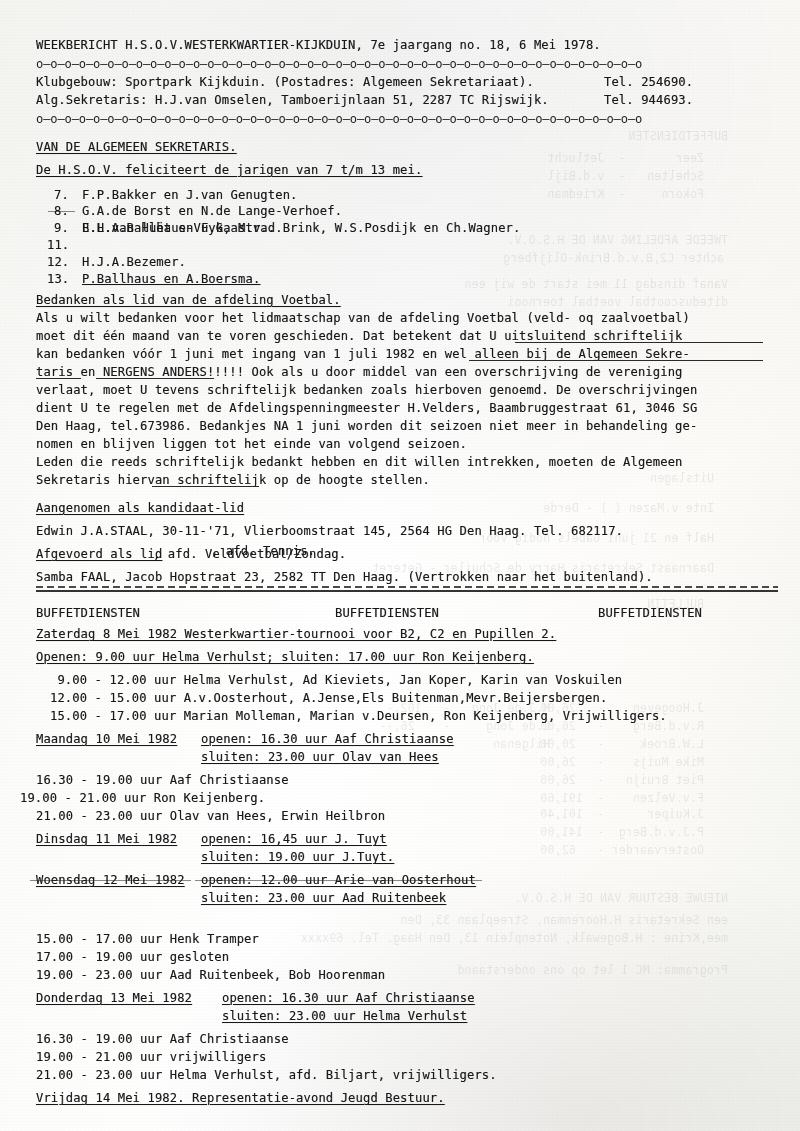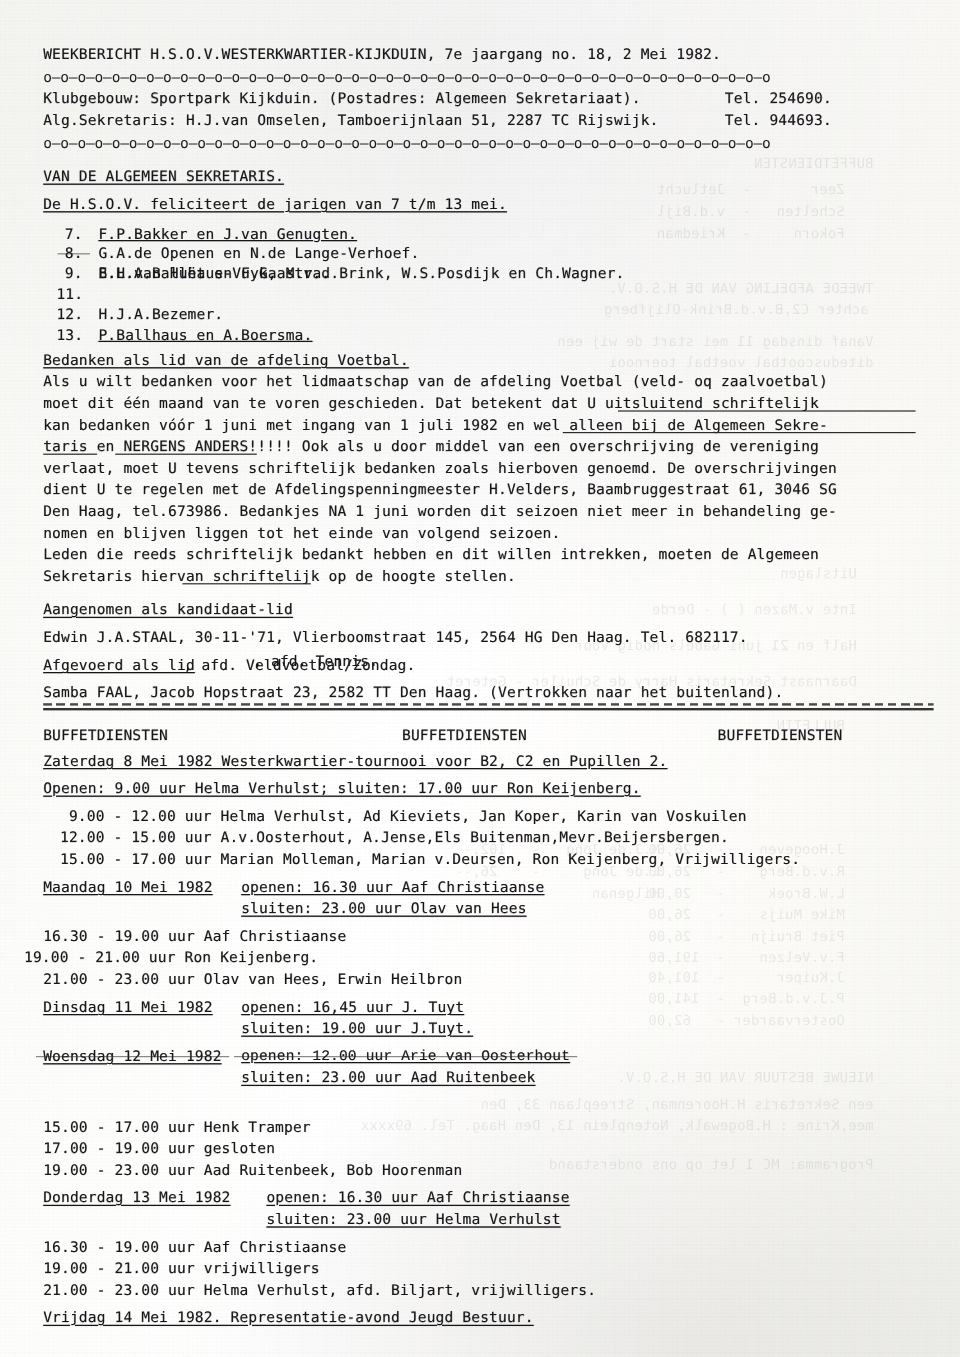--- a/index.html
+++ b/index.html
@@ -149,36 +149,36 @@
     <div class="ghost-col" style="left:72px; top:890px;">NIEUWE BESTUUR VAN DE H.S.O.V.</div>
     <div class="ghost-col" style="left:72px; top:912px;">een Sekretaris H.Hoorenman, Streeplaan 33, Den</div>
     <div class="ghost-col" style="left:72px; top:930px;">mee,Krine : H.Bogewalk, Notenplein 13, Den Haag. Tel. 69xxxx</div>
     <div class="ghost-col" style="left:72px; top:962px;">Programma: MC 1 let op ons onderstaand</div>
   </div>
 
   <div id="paper-grain"></div>
 
   <div id="content">
 
-    <div class="ln" style="left:36px; top:36px;">WEEKBERICHT H.S.O.V.WESTERKWARTIER-KIJKDUIN, 7e jaargang no. 18, 2 Mei 1982.</div>
+    <div class="ln" style="left:36px; top:36px;">WEEKBERICHT H.S.O.V.WESTERKWARTIER-KIJKDUIN, 7e jaargang no. 18, 6 Mei 1978.</div>
     <div class="dotrule" style="left:36px; top:55px;">o—o—o—o—o—o—o—o—o—o—o—o—o—o—o—o—o—o—o—o—o—o—o—o—o—o—o—o—o—o—o—o—o—o—o—o—o—o—o—o—o—o—o</div>
     <div class="ln" style="left:36px; top:73px;">Klubgebouw: Sportpark Kijkduin. (Postadres: Algemeen Sekretariaat).</div>
     <div class="ln" style="left:604px; top:73px;">Tel. 254690.</div>
     <div class="ln" style="left:36px; top:91px;">Alg.Sekretaris: H.J.van Omselen, Tamboerijnlaan 51, 2287 TC Rijswijk.</div>
     <div class="ln" style="left:604px; top:91px;">Tel. 944693.</div>
     <div class="dotrule" style="left:36px; top:110px;">o—o—o—o—o—o—o—o—o—o—o—o—o—o—o—o—o—o—o—o—o—o—o—o—o—o—o—o—o—o—o—o—o—o—o—o—o—o—o—o—o—o—o</div>
 
     <div class="ln u" style="left:36px; top:138px;">VAN DE ALGEMEEN SEKRETARIS.</div>
     <div class="ln u" style="left:36px; top:161px;">De H.S.O.V. feliciteert de jarigen van 7 t/m 13 mei.</div>
 
     <div class="ln" style="left:54px; top:186px;">7.</div>
-    <div class="ln" style="left:82px; top:186px;text-decoration:underline;">F.P.Bakker en J.van Genugten.</div>
+    <div class="ln" style="left:82px; top:186px;">F.P.Bakker en J.van Genugten.</div>
 
     <div class="ln struck" style="left:54px; top:202px;">8.</div>
-    <div class="ln" style="left:82px; top:202px;">G.A.de Openen en N.de Lange-Verhoef.</div>
+    <div class="ln" style="left:82px; top:202px;">G.A.de Borst en N.de Lange-Verhoef.</div>
 
     <div class="ln" style="left:54px; top:219px;">9.</div>
     <div class="ln" style="left:82px; top:219px;">B.L.van Huët en F.Gaastra.</div>
 
     <div class="ln" style="left:47px; top:236px;">11.</div>
     <div class="ln" style="left:82px; top:219px;">E.H.A.Ballhaus-Vuyk, M.v.d.Brink, W.S.Posdijk en Ch.Wagner.</div>
 
     <div class="ln" style="left:47px; top:253px;">12.</div>
     <div class="ln" style="left:82px; top:253px;">H.J.A.Bezemer.</div>
 
@@ -231,21 +231,21 @@
     <div class="ln u" style="left:201px; top:748px;">sluiten: 23.00 uur Olav van Hees</div>
     <div class="ln" style="left:36px; top:771px;">16.30 - 19.00 uur Aaf Christiaanse</div>
     <div class="ln" style="left:20px; top:789px;">19.00 - 21.00 uur Ron Keijenberg.</div>
     <div class="ln" style="left:36px; top:807px;">21.00 - 23.00 uur Olav van Hees, Erwin Heilbron</div>
 
     <div class="ln u" style="left:36px; top:830px;">Dinsdag 11 Mei 1982</div>
     <div class="ln u" style="left:201px; top:830px;">openen: 16,45 uur J. Tuyt</div>
     <div class="ln u" style="left:201px; top:848px;">sluiten: 19.00 uur J.Tuyt.</div>
 
     <div class="ln u struck" style="left:36px; top:871px;">Woensdag 12 Mei 1982</div>
-    <div class="ln u struck" style="left:201px; top:871px;font-family:Liberation Mono, monospace;">openen: 12.00 uur Arie van Oosterhout</div>
+    <div class="ln u struck" style="left:201px; top:871px;">openen: 12.00 uur Arie van Oosterhout</div>
     <div class="ln u" style="left:201px; top:889px;">sluiten: 23.00 uur Aad Ruitenbeek</div>
     <div class="ln" style="left:36px; top:930px;">15.00 - 17.00 uur Henk Tramper</div>
     <div class="ln" style="left:36px; top:948px;">17.00 - 19.00 uur gesloten</div>
     <div class="ln" style="left:36px; top:966px;">19.00 - 23.00 uur Aad Ruitenbeek, Bob Hoorenman</div>
 
     <div class="ln u" style="left:36px; top:989px;">Donderdag 13 Mei 1982</div>
     <div class="ln u" style="left:222px; top:989px;">openen: 16.30 uur Aaf Christiaanse</div>
     <div class="ln u" style="left:222px; top:1007px;">sluiten: 23.00 uur Helma Verhulst</div>
     <div class="ln" style="left:36px; top:1030px;">16.30 - 19.00 uur Aaf Christiaanse</div>
     <div class="ln" style="left:36px; top:1048px;">19.00 - 21.00 uur vrijwilligers</div>

